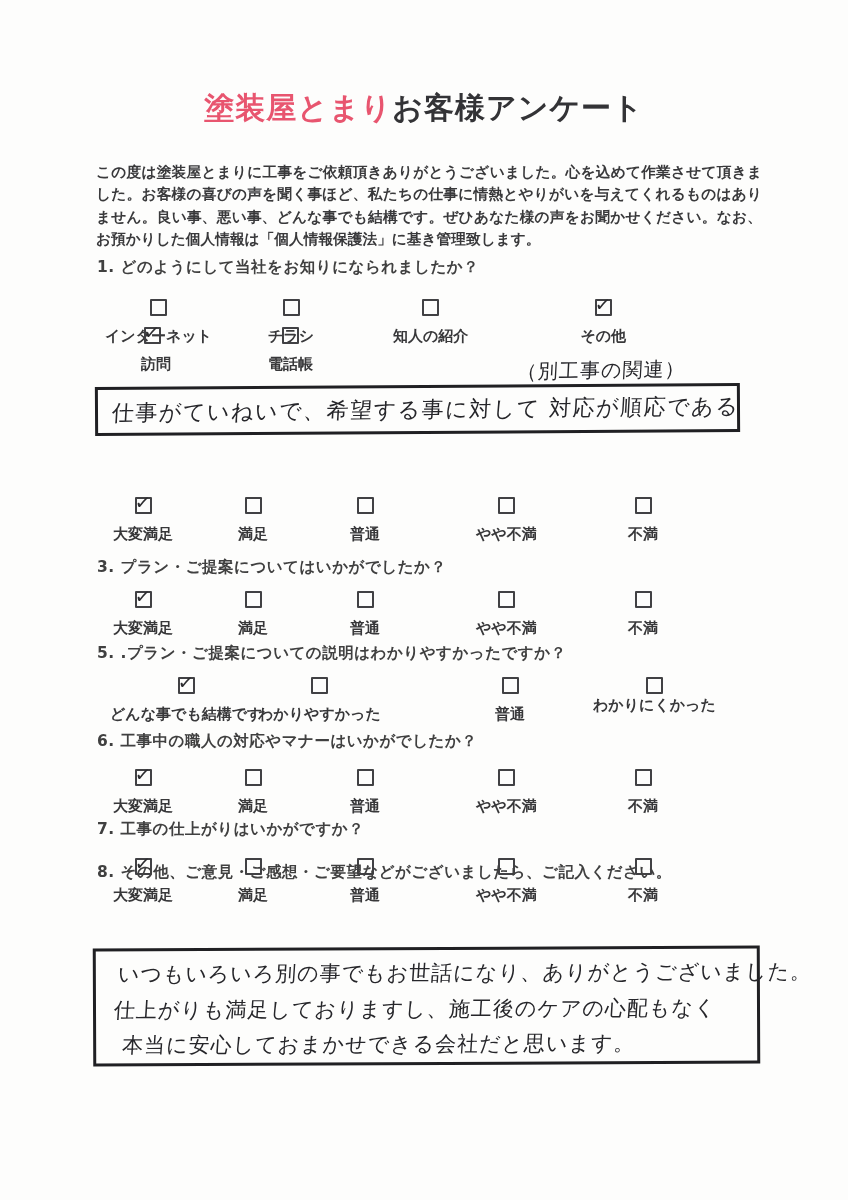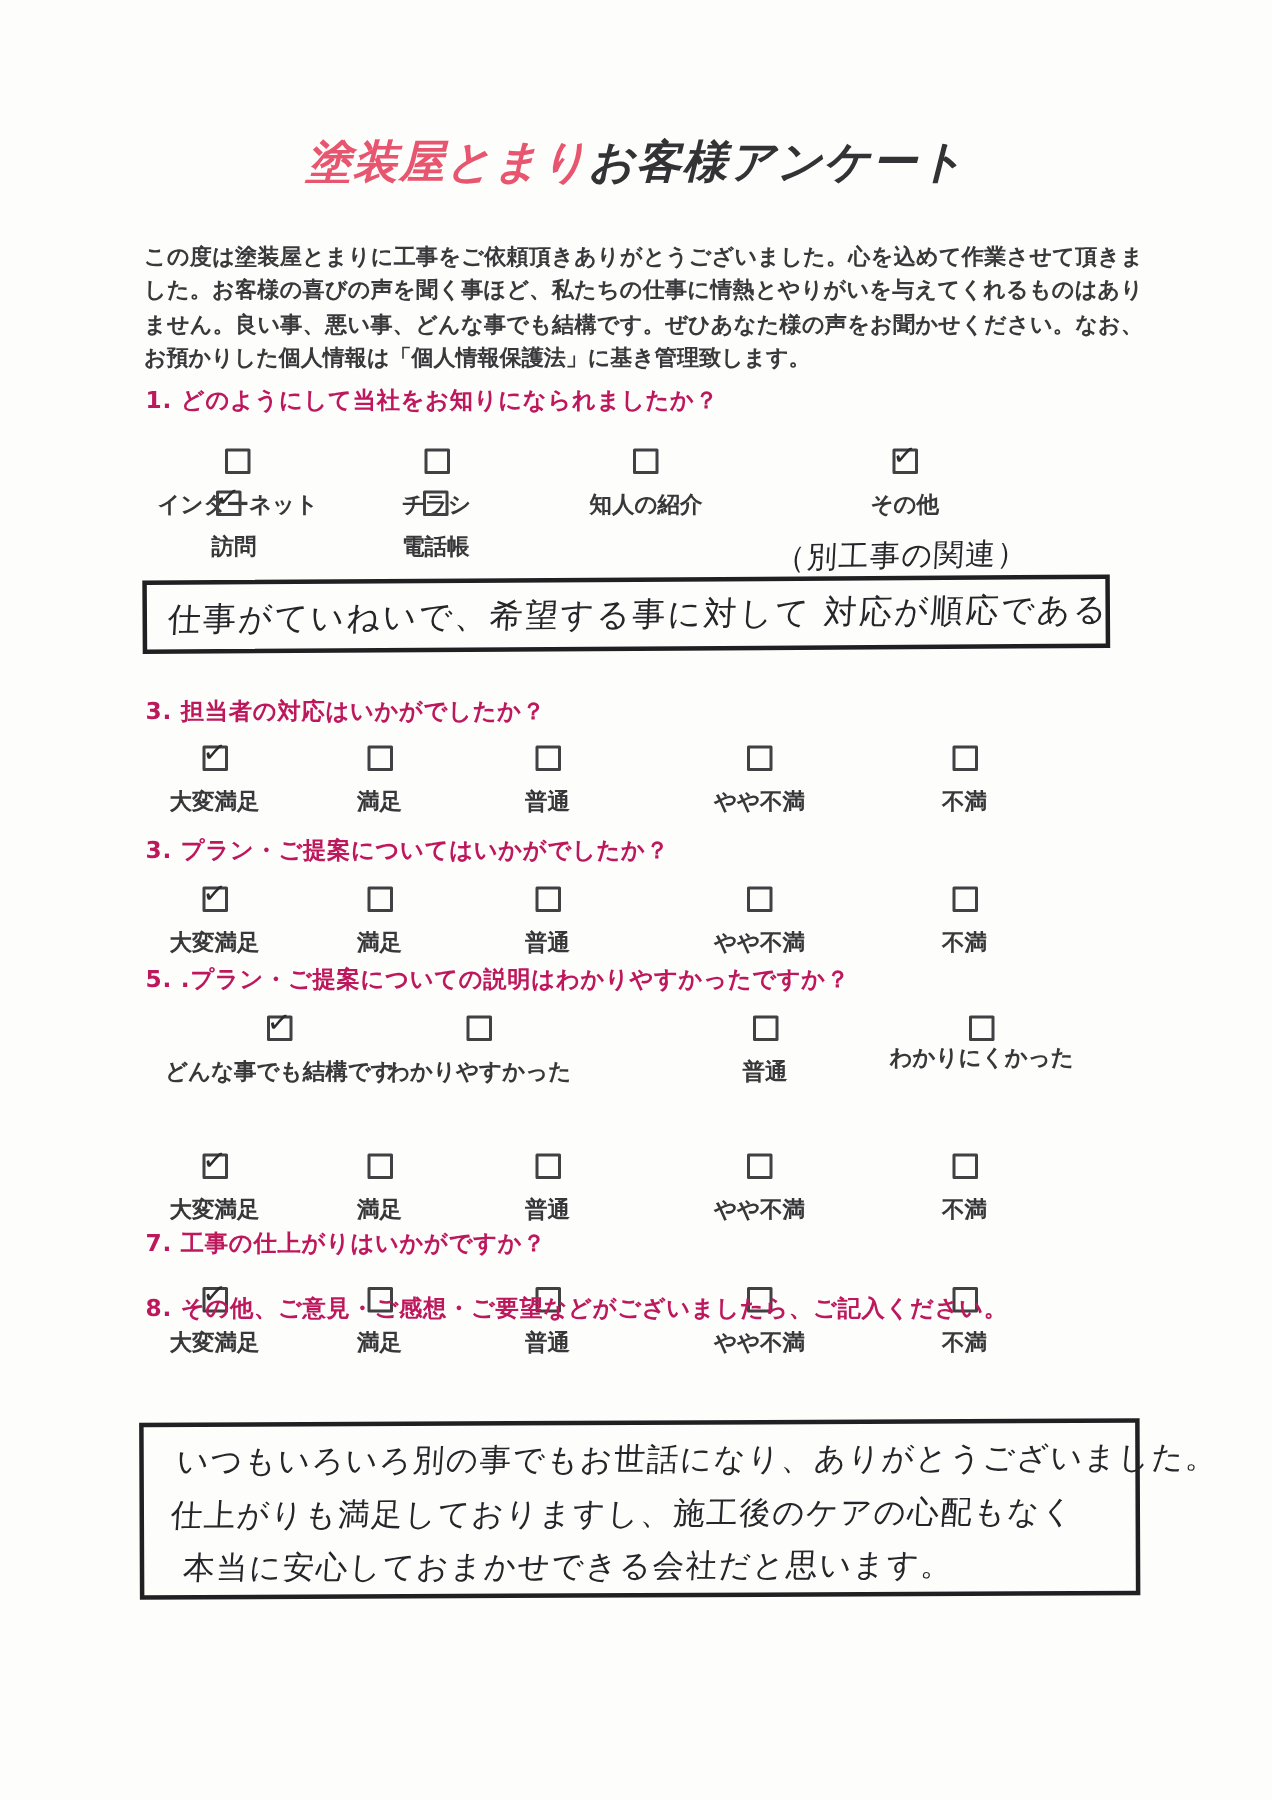--- a/index.html
+++ b/index.html
@@ -5,30 +5,30 @@
   html,body { margin:0; padding:0; background:#ffffff; }
   .sheet {
     position:relative; width:848px; height:1200px;
     background:#fdfdfc;
     font-family:"DejaVu Sans","Liberation Sans",sans-serif;
     color:#3a3a3c; overflow:hidden;
   }
   .title {
     position:absolute; top:88px; left:0; width:100%;
     text-align:center; font-size:30px; font-weight:800;
-    color:#333336; letter-spacing:1px; white-space:nowrap;font-style:italic;
+    color:#333336; letter-spacing:1px; white-space:nowrap;
   }
   .intro {
     position:absolute; top:161px; left:96px; width:666px;
     font-size:14.7px; line-height:22.4px; font-weight:600;
     color:#39393b; text-align:justify; margin:0;
   }
   .qh {
     position:absolute; left:97px; font-size:15.5px; font-weight:700;
-    color:#be185d; letter-spacing:0.5px; white-space:nowrap;
+    color:#404040; letter-spacing:0.5px; white-space:nowrap;
   }
   .row { position:absolute; left:0; width:100%; height:22px; }
   .opt {
     position:absolute; top:0; display:flex; align-items:center; gap:11px;
     font-size:15px; font-weight:700; color:#38383a; white-space:nowrap;flex-direction:column;
   }
   .cb {
     width:13px; height:13px; border:2px solid #414144;
     border-radius:1px; position:relative; flex:none; background:transparent;
   }
@@ -100,21 +100,20 @@
     <span class="opt" style="left:268px">
       <span class="cb"></span>
       <span>電話帳</span>
     </span>
   </div>
 
   <div class="answerbox box2">
     <span class="hand hand-line">仕事がていねいで、希望する事に対して 対応が順応である</span>
   </div>
 
-  <div class="qh" style="top:464px">3. 担当者の対応はいかがでしたか？</div>
   <div class="row" style="top:497px">
     <span class="opt" style="left:113px">
       <span class="cb checked"></span>
       <span>大変満足</span>
     </span>
     <span class="opt" style="left:238px">
       <span class="cb"></span>
       <span>満足</span>
     </span>
     <span class="opt" style="left:350px">
@@ -168,20 +167,21 @@
     <span class="opt" style="left:495px">
       <span class="cb"></span>
       <span>普通</span>
     </span>
     <span class="opt" style="left:593px; gap:2px">
       <span class="cb"></span>
       <span>わかりにくかった</span>
     </span>
   </div>
 
+  <div class="qh" style="top:731px">6. 工事中の職人の対応やマナーはいかがでしたか？</div>
   <div class="row" style="top:769px">
     <span class="opt" style="left:113px">
       <span class="cb checked"></span>
       <span>大変満足</span>
     </span>
     <span class="opt" style="left:238px">
       <span class="cb"></span>
       <span>満足</span>
     </span>
     <span class="opt" style="left:350px">

